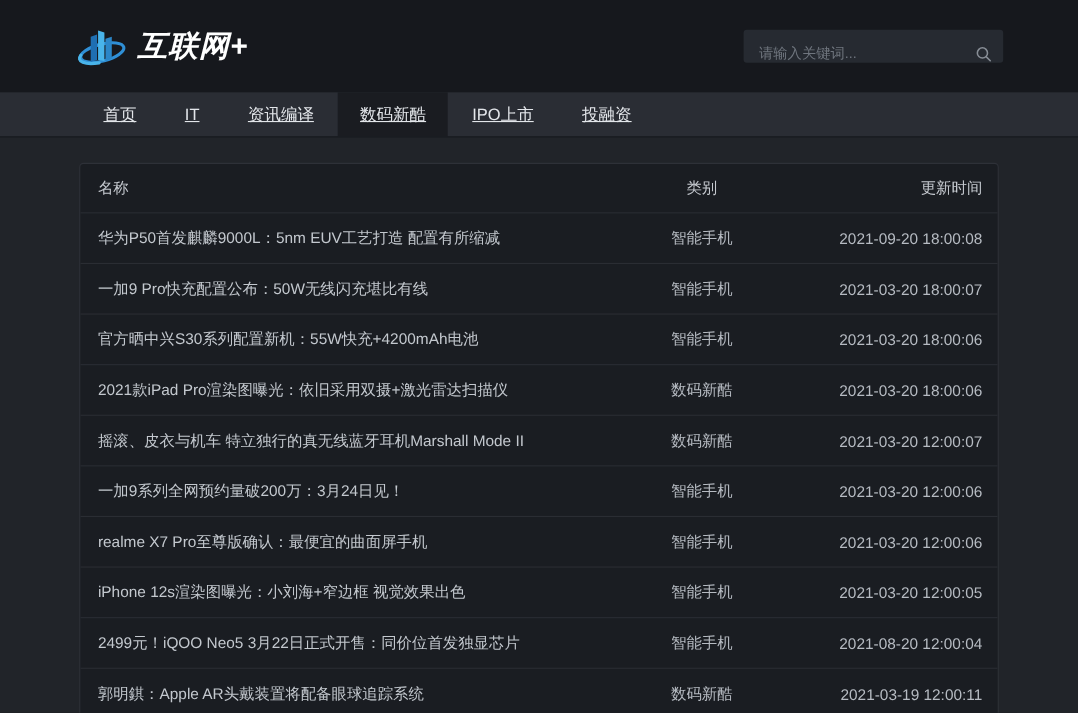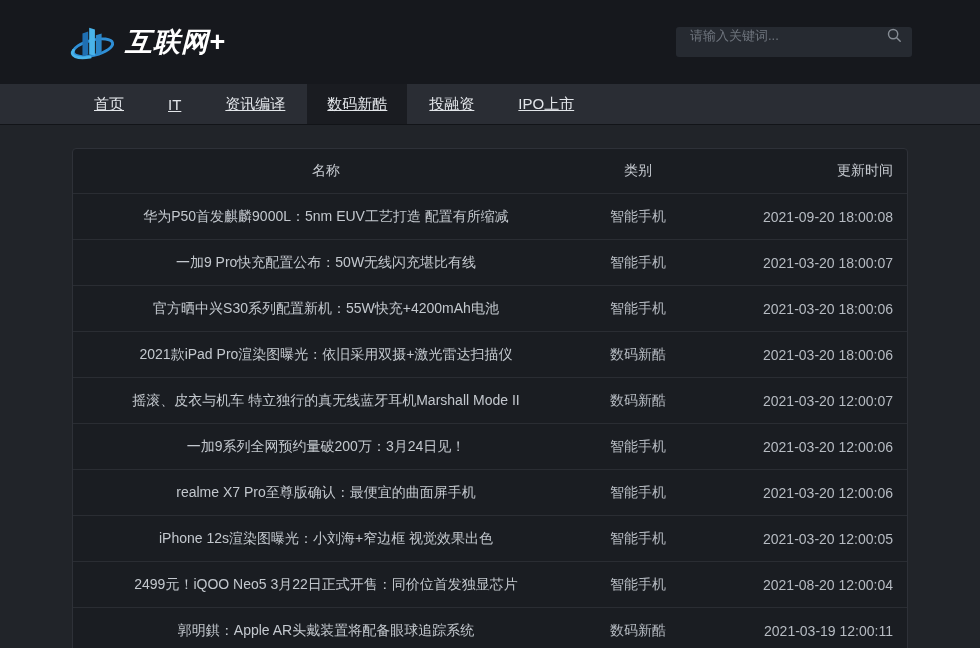--- a/index.html
+++ b/index.html
@@ -25,21 +25,21 @@
     color: #ffffff;
     font-size: 27px;
     font-weight: bold;
     font-style: italic;
     letter-spacing: 1px;
   }
   .searchbox {
     width: 236px; height: 30px;
     background: #262a31;
     border-radius: 3px;
-    display: flex; align-items: flex-start;
+    display: flex; align-items: flex-end;
     padding: 0 10px 0 12px;
   }
   .searchbox input {
     flex: 1;
     background: transparent;
     border: none; outline: none;
     color: #aab0b8;
     font-size: 13px;
     font-family: "Liberation Sans", "DejaVu Sans", sans-serif;
   }
@@ -75,21 +75,21 @@
     overflow: hidden;
   }
   .trow {
     display: flex;
     align-items: center;
     height: 46px;
     font-size: 14px;
   }
   .thead { height: 44px; color: #c6cad0; }
   .tbody .trow { border-top: 1px solid #2a2d33; color: #c3c8ce; }
-  .c-name { flex: 1; padding-left: 16px; white-space: nowrap; overflow: hidden; text-overflow: ellipsis; text-align: center; }
+  .c-name { flex: 1; padding-left: 16px; white-space: nowrap; overflow: hidden; text-overflow: ellipsis; }
   .c-cat  { width: 150px; text-align: center; color: #b6bbc2; }
   .c-time { width: 194px; text-align: right; padding-right: 14px; color: #b6bbc2; }
   .thead .c-cat, .thead .c-time, .thead .c-name { color: #c6cad0; }
   .tbody .c-name { cursor: pointer; }
 </style>
 </head>
 <body>
 
 <div class="topbar">
   <div class="logo">
@@ -114,22 +114,22 @@
       </svg>
     </span>
   </div>
 </div>
 
 <div class="nav">
   <div class="nav-item">首页</div>
   <div class="nav-item">IT</div>
   <div class="nav-item">资讯编译</div>
   <div class="nav-item active">数码新酷</div>
+  <div class="nav-item">IPO上市</div>
   <div class="nav-item">投融资</div>
-  <div class="nav-item">IPO上市</div>
 </div>
 
 <div class="main">
   <div class="table">
 
     <div class="trow thead">
       <div class="c-name">名称</div>
       <div class="c-cat">类别</div>
       <div class="c-time">更新时间</div>
     </div>

